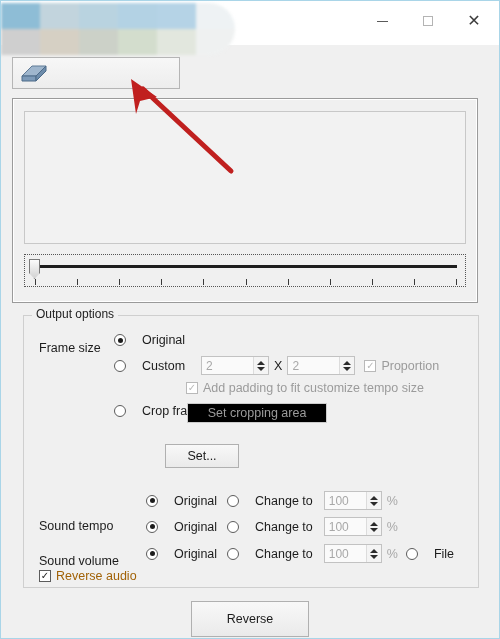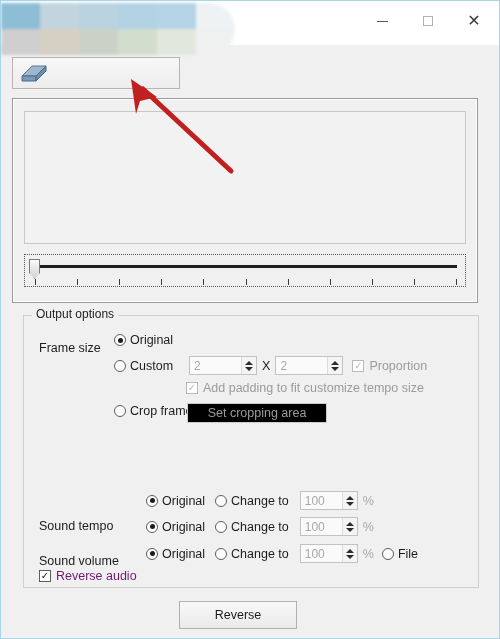--- a/index.html
+++ b/index.html
@@ -130,32 +130,32 @@
   .radio { display: inline-flex; align-items: center; white-space: nowrap; margin-right: 4px; }
   .radio .dot {
     width: 12px; height: 12px; border-radius: 50%;
     border: 1.3px solid #5c5c5c; background: #fff;
     display: inline-block; position: relative; flex: none;
   }
   .radio.on .dot::after {
     content: ""; position: absolute; left: 2.6px; top: 2.6px;
     width: 5.3px; height: 5.3px; border-radius: 50%; background: #1c1c1c;
   }
-  .radio .txt { margin-left: 4px; font-size: 12.5px; color: #1c1c1c; }
+  .radio .txt { margin-left: 16px; font-size: 12.5px; color: #1c1c1c; }
 
   
   .cb { display: inline-flex; align-items: center; white-space: nowrap; }
   .cb .box {
     width: 12px; height: 12px; border: 1.3px solid #5c5c5c; background: #fff;
     display: inline-flex; align-items: center; justify-content: center; flex: none;
   }
   .cb .box .mark { font-size: 10px; line-height: 1; color: #1c1c1c; font-family: "DejaVu Sans", sans-serif; }
   .cb.dim .box { border-color: #b9b9b9; }
   .cb.dim .box .mark { color: #b9b9b9; }
-  .cb .txt { margin-left: 5px; font-size: 12.5px; color: #701a75; }
+  .cb .txt { margin-left: 5px; font-size: 12.5px; color: #a16207; }
   .cb.dim .txt { color: #9b9b9b; }
 
   
   .spin {
     display: inline-flex; align-items: stretch;
     width: 68px; height: 19px;
     border: 1px solid #c2c2c2; background: #fafafa;
   }
   .spin .val {
     flex: 1; font-size: 12px; color: #a8a8a8;
@@ -181,21 +181,21 @@
     border: 1px solid #b0b0b0;
   }
   .btn.disabled {
     color: #9b9b9b;
     background: #000000;
     border: 1px solid #cccccc;
   }
   #btn-crop { position: absolute; left: 186px; top: 402px; width: 140px; height: 20px; }
   #btn-set  { position: absolute; left: 164px; top: 443px; width: 74px; height: 24px; }
   #btn-reverse {
-    position: absolute; left: 178px; top: 600px; width: 118px; height: 28px;
+    position: absolute; left: 190px; top: 600px; width: 118px; height: 36px;
   }
 
   .pct { font-size: 12.5px; color: #a8a8a8; margin-left: 5px; margin-right: 8px; }
 </style>
 </head>
 <body>
 
 <div id="window">
 
   <div id="titlebar">
@@ -321,20 +321,23 @@
   <div class="row" style="left:113px; top:403px;">
     <span class="radio">
       <span class="dot"></span>
       <span class="txt">Crop frame</span>
     </span>
   </div>
   <div class="btn disabled" id="btn-crop">
     <span>Set cropping area</span>
   </div>
 
+  <div class="btn" id="btn-set">
+    <span>Set...</span>
+  </div>
 
   <div class="row" style="left:145px; top:490px;">
     <span class="radio on">
       <span class="dot"></span>
       <span class="txt">Original</span>
     </span>
     <span class="radio" style="margin-left:6px;">
       <span class="dot"></span>
       <span class="txt">Change to</span>
     </span>

